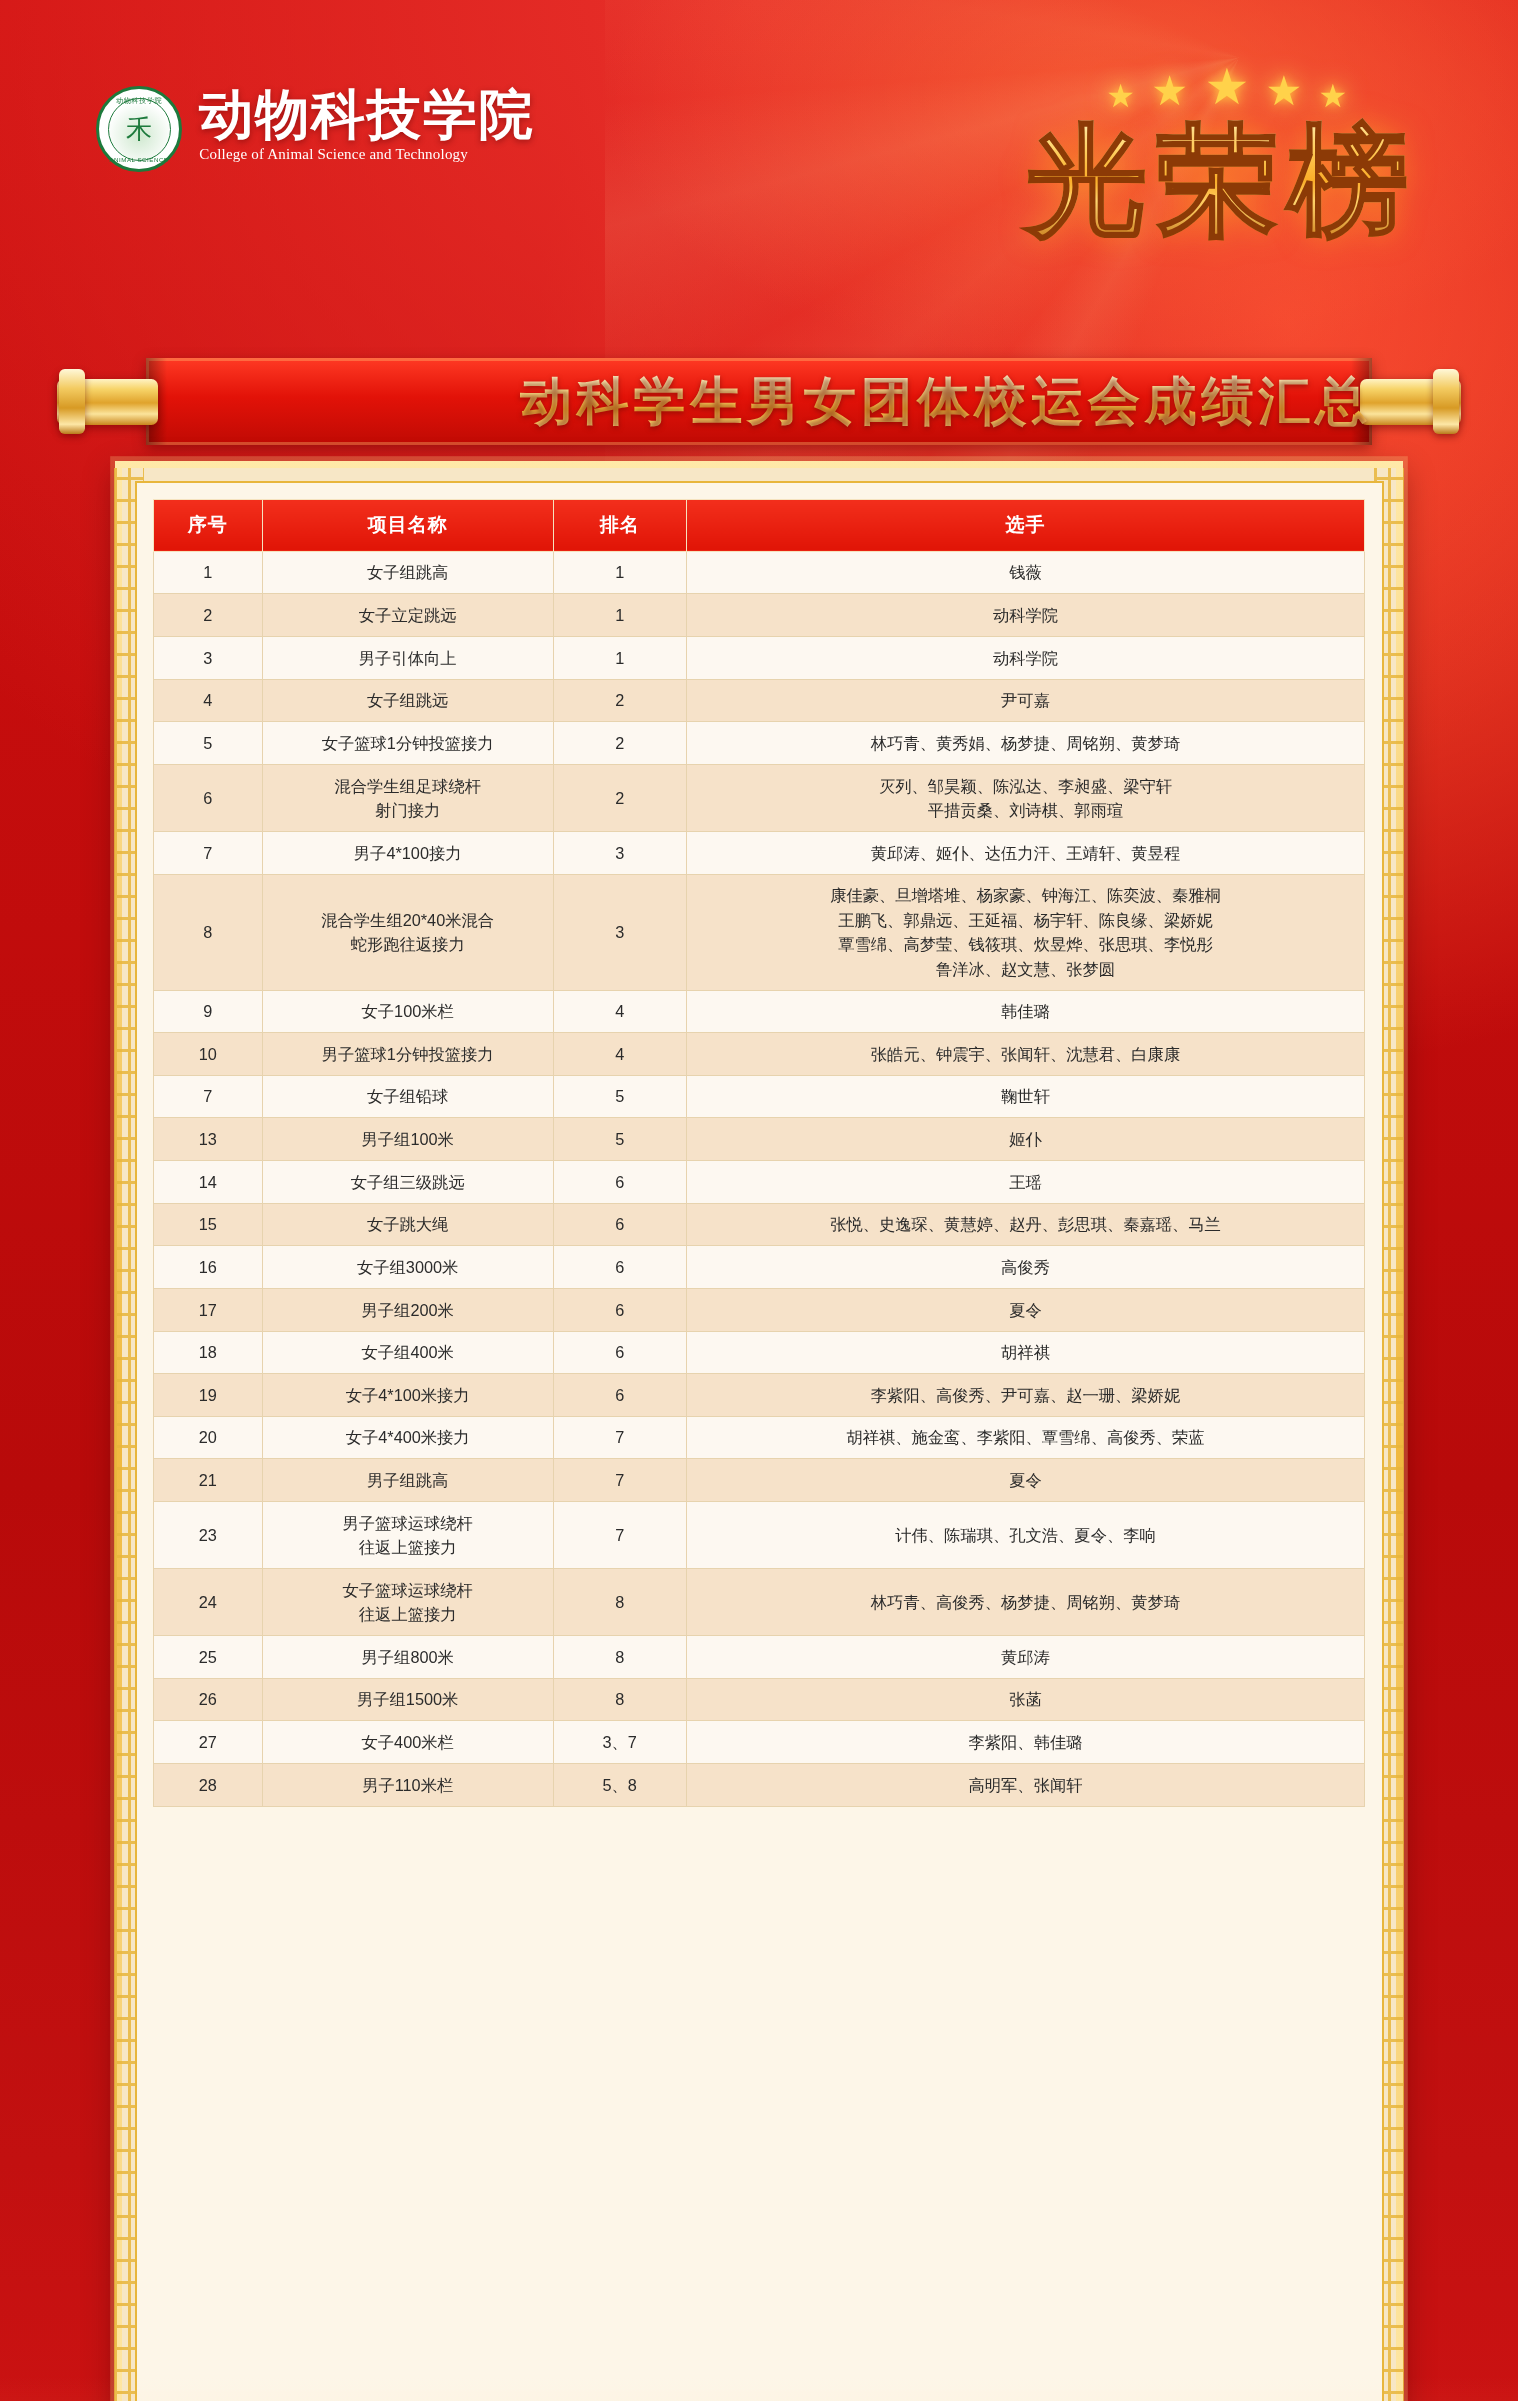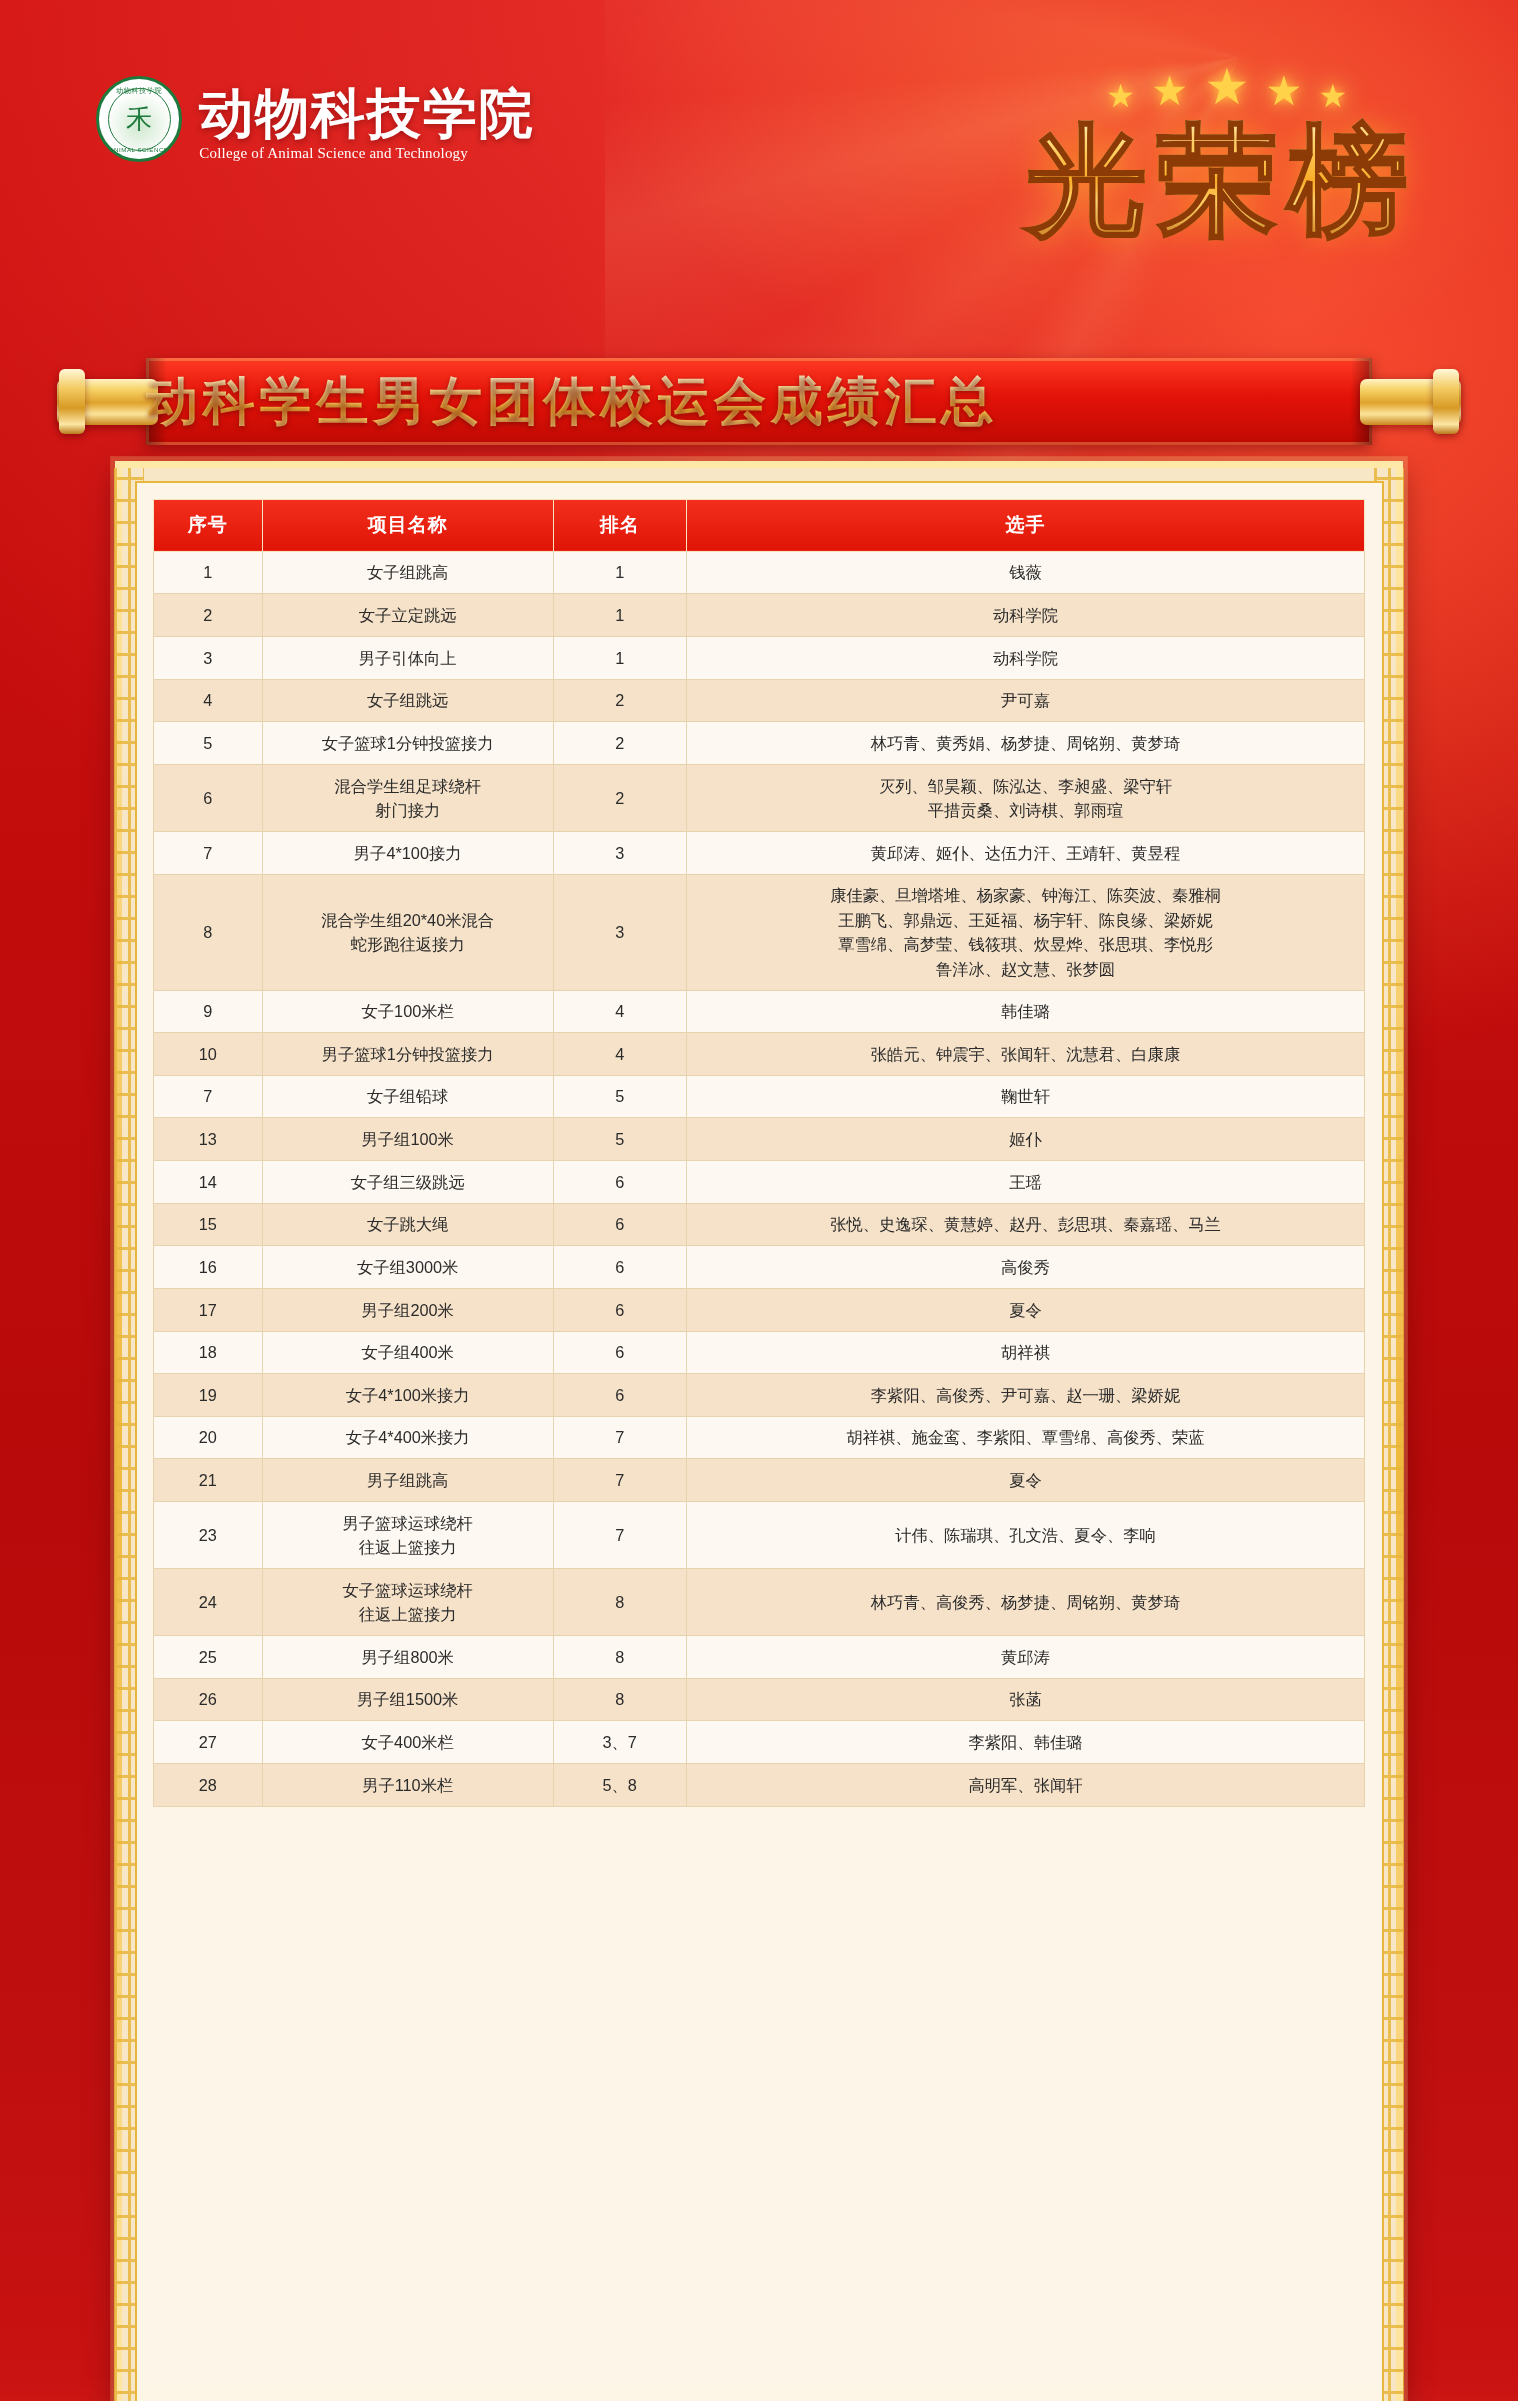--- a/index.html
+++ b/index.html
@@ -52,22 +52,22 @@
     height: 432px;
     background:
       radial-gradient(ellipse 70% 100% at 50% 115%, rgba(255,205,120,0.85) 0%, rgba(255,160,60,0.35) 35%, rgba(200,20,15,0.0) 70%),
       linear-gradient(0deg, rgba(255,190,110,0.35) 0%, rgba(190,12,12,0) 75%);
     pointer-events: none;
   }
 
   
   .logo-block {
     position: absolute;
-    top: 76px; left: 96px;
-    display: flex; align-items: flex-end; gap: 17.3px;
+    top: 86px; left: 96px;
+    display: flex; align-items: flex-start; gap: 17.3px;
   }
   .logo-seal {
     width: 86px; height: 86px; border-radius: 50%;
     background: #ffffff;
     border: 3.4px solid #1d7a3c;
     box-sizing: border-box;
     display: flex; align-items: center; justify-content: center;
     position: relative;
   }
   .logo-seal .inner {
@@ -131,21 +131,21 @@
   .banner {
     position: absolute;
     top: 351px; left: 57px; right: 57px;
     height: 101px;
   }
   .banner .cloth {
     position: absolute;
     left: 89px; right: 89px; top: 6.7px; bottom: 6.7px;
     background: linear-gradient(180deg, #ff3a24 0%, #e21208 45%, #c00a04 100%);
     box-shadow: inset 0 0 0 2.9px rgba(255,200,120,0.35), 0 3.8px 12.5px rgba(90,0,0,.45);
-    display: flex; align-items: center; justify-content: flex-start;
+    display: flex; align-items: center; justify-content: flex-end;
   }
   .banner .cloth::before, .banner .cloth::after {
     content: "";
     position: absolute; top: 0; bottom: 0; width: 21px;
     background: linear-gradient(90deg, rgba(0,0,0,.35), rgba(0,0,0,0));
   }
   .banner .cloth::before { left: 0; }
   .banner .cloth::after { right: 0; transform: scaleX(-1); }
   .banner-title {
     position: relative;

